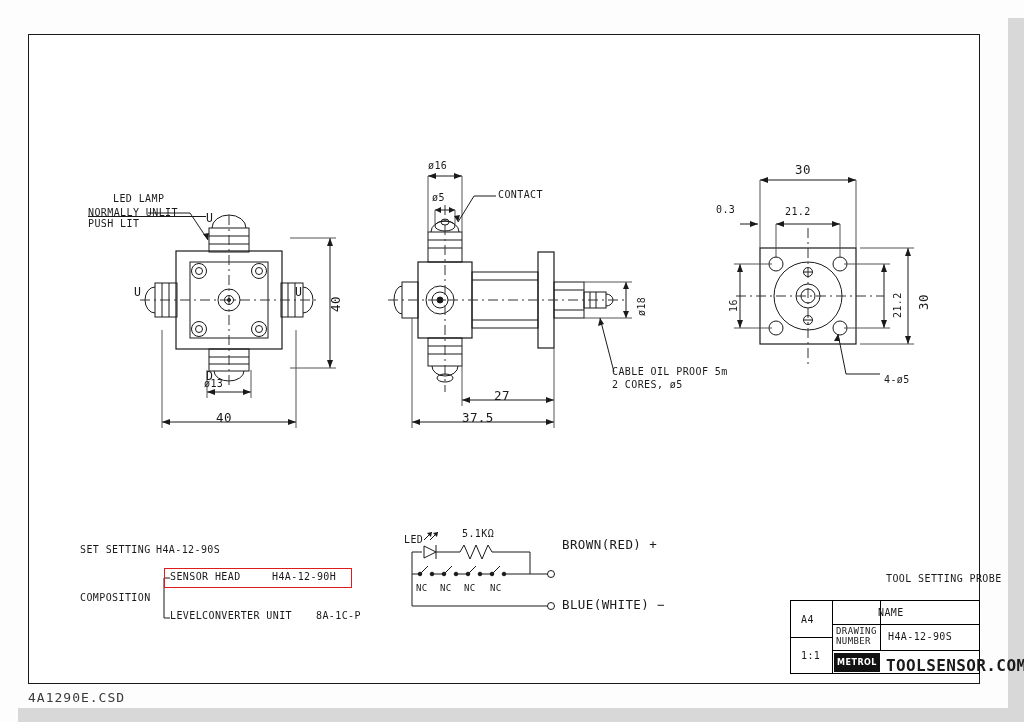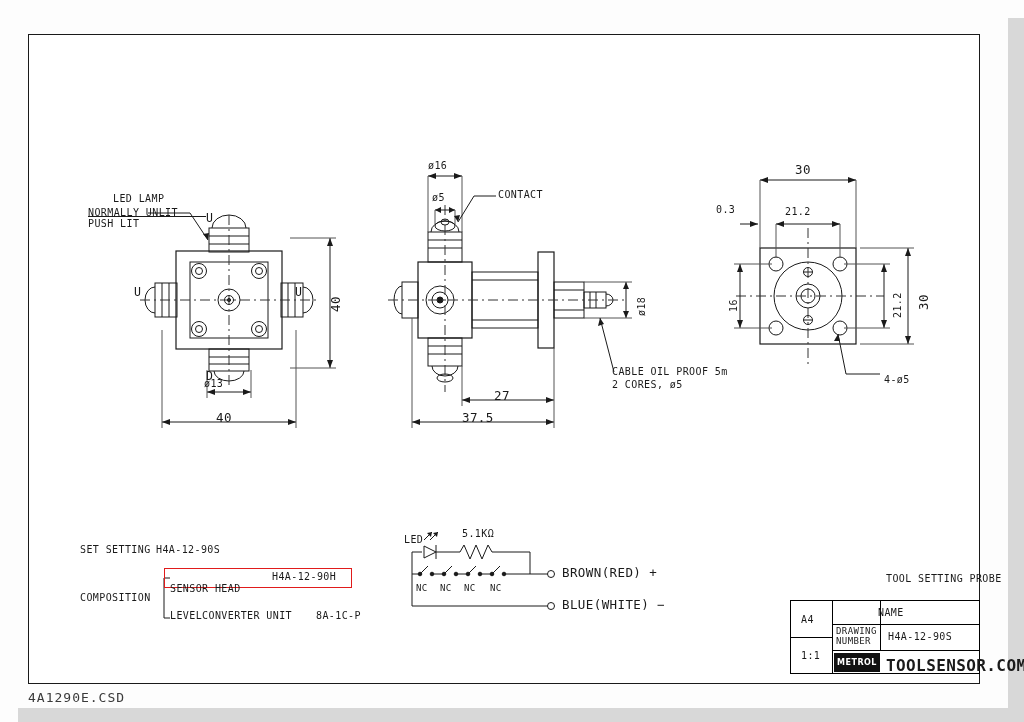--- a/index.html
+++ b/index.html
@@ -382,33 +382,33 @@
   <div class="txt sm rot90" style="left:892px; top:318px;">21.2</div>
   <div class="txt md rot90" style="left:916px; top:310px;">30</div>
   <div class="txt sm" style="left:884px; top:374px;">4-ø5</div>
 
   <div class="txt sm" style="left:80px; top:544px;">SET SETTING</div>
   <div class="txt sm" style="left:156px; top:544px;">H4A-12-90S</div>
 
   <div class="txt sm" style="left:80px; top:592px;">COMPOSITION</div>
 
   <div class="redbox" style="left:164px; top:568px; width:188px; height:20px;"></div>
-  <div class="txt sm" style="left:170px; top:571px;margin-top:12px;">SENSOR HEAD</div>
+  <div class="txt sm" style="left:170px; top:571px;">SENSOR HEAD</div>
   <div class="txt sm" style="left:272px; top:571px;">H4A-12-90H</div>
 
   <div class="txt sm" style="left:170px; top:610px;">LEVELCONVERTER UNIT</div>
   <div class="txt sm" style="left:316px; top:610px;">8A-1C-P</div>
 
   <div class="txt sm" style="left:404px; top:534px;">LED</div>
   <div class="txt sm" style="left:462px; top:528px;">5.1KΩ</div>
   <div class="txt xs" style="left:416px; top:583px;">NC</div>
   <div class="txt xs" style="left:440px; top:583px;">NC</div>
   <div class="txt xs" style="left:464px; top:583px;">NC</div>
   <div class="txt xs" style="left:490px; top:583px;">NC</div>
-  <div class="txt md" style="left:562px; top:565px;">BROWN(RED) +</div>
+  <div class="txt md" style="left:562px; top:537px;">BROWN(RED) +</div>
   <div class="txt md" style="left:562px; top:597px;">BLUE(WHITE) −</div>
 
   <div class="tb" style="left:790px; top:600px; width:190px; height:74px;"></div>
 
   <div class="ln lnv thick" style="left:832px; top:600px; height:74px;"></div>
   <div class="ln lnh thick" style="left:832px; top:624px; width:148px;"></div>
   <div class="ln lnh thick" style="left:790px; top:637px; width:42px;"></div>
   <div class="ln lnh thick" style="left:832px; top:650px; width:148px;"></div>
   <div class="ln lnv thick" style="left:880px; top:600px; height:50px;"></div>
 

